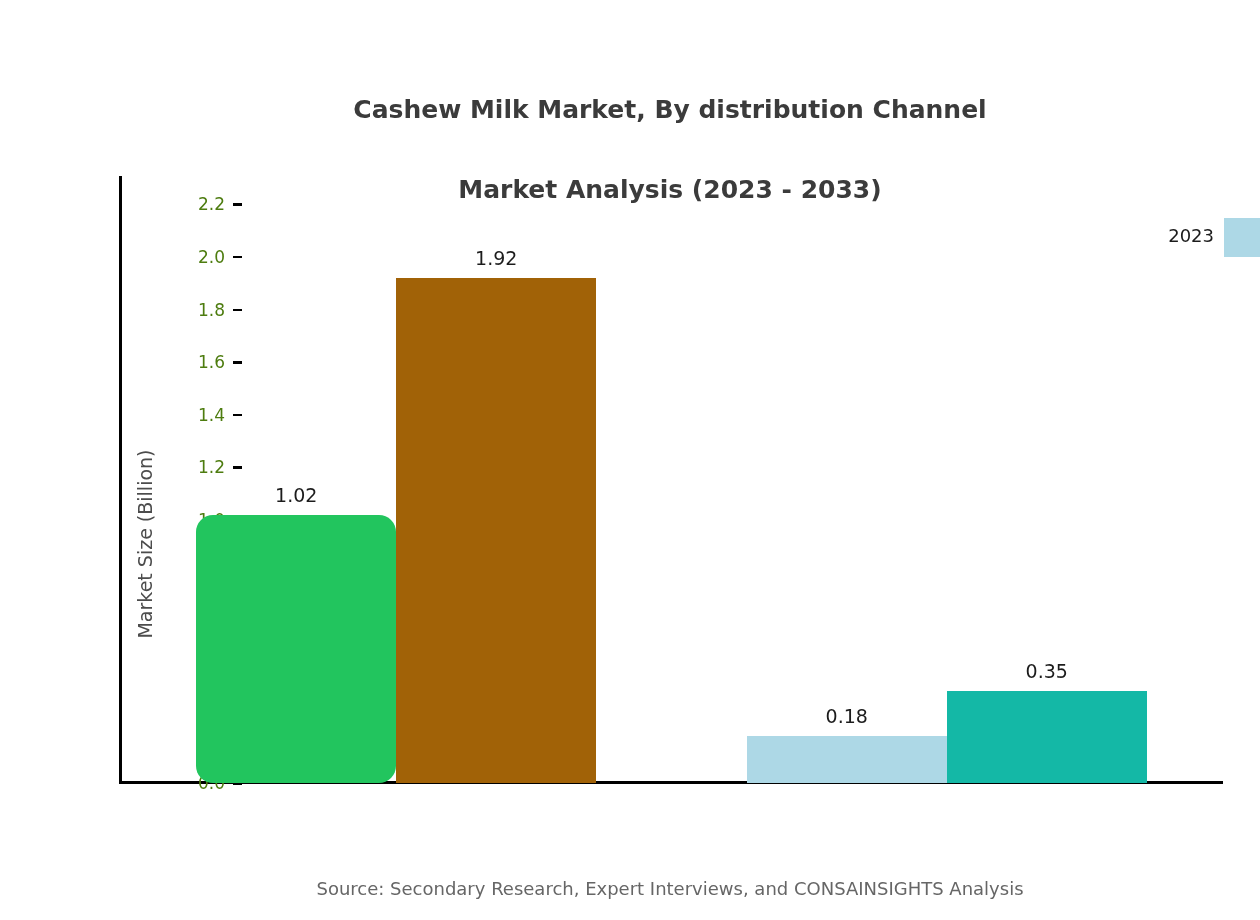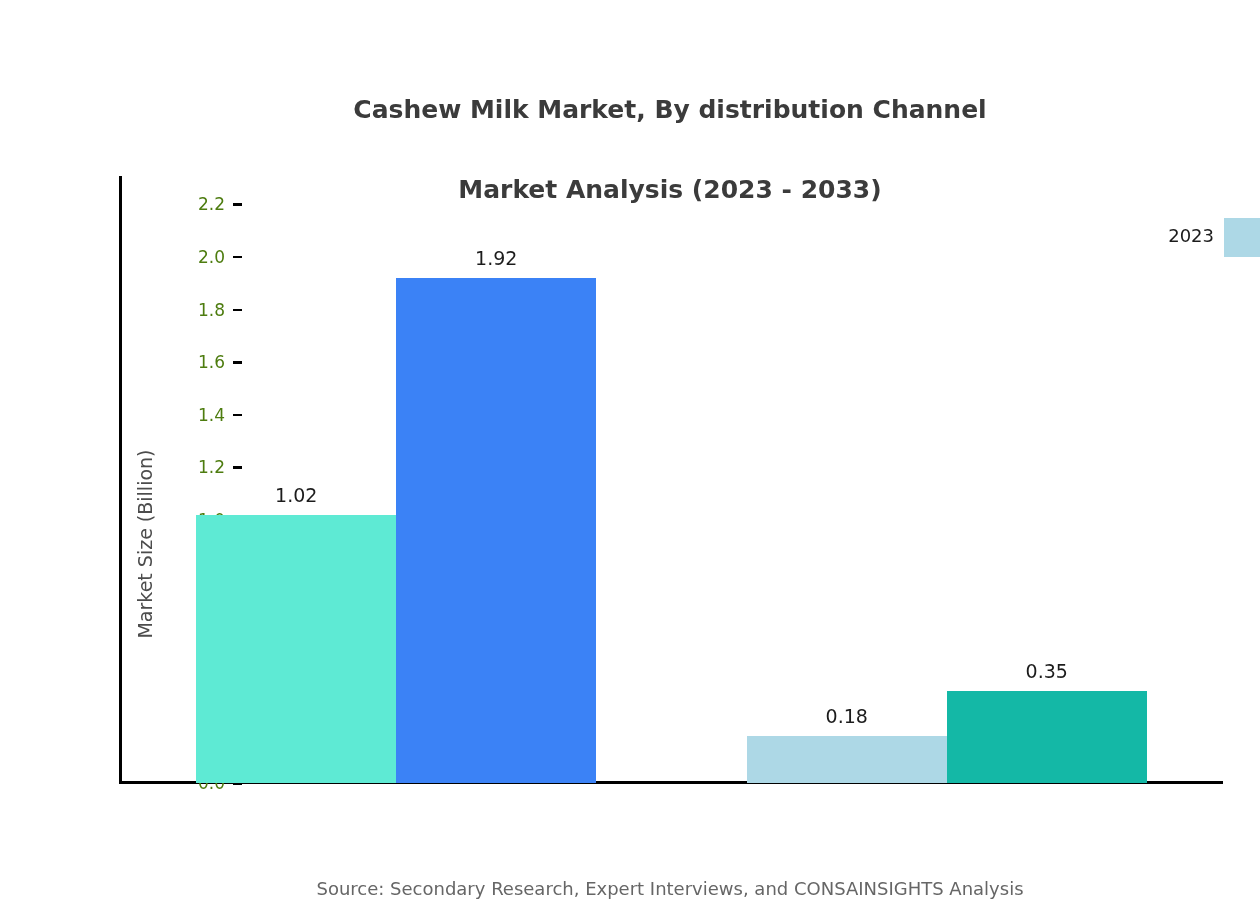--- a/index.html
+++ b/index.html
@@ -223,24 +223,24 @@
       <div class="y-tick" style="top: 26.3043px;">
         <div class="tick-mark"></div>
         <div class="tick-label">2.2</div>
       </div>
     </div>
   <div id="x-ticks">
       <div class="x-tick" style="left: 275.25px;"></div>
       <div class="x-tick" style="left: 825.75px;"></div>
     </div>
   <div id="bars">
-      <div class="bar" style="left: 75.25px; width: 200px; height: 268.304px; background: #5eead4;">
+      <div class="bar" style="left: 75.25px; width: 200px; height: 268.304px; background: #22c55e; border-radius: 17px;">
         <div class="bar-value">1.02</div>
       </div>
-      <div class="bar" style="left: 275.25px; width: 200px; height: 505.043px; background: #3b82f6;">
+      <div class="bar" style="left: 275.25px; width: 200px; height: 505.043px; background: #a16207;">
         <div class="bar-value">1.92</div>
       </div>
       <div class="bar" style="left: 625.75px; width: 200px; height: 47.3478px; background: rgb(173, 216, 230); text-align: center;">
         <div class="bar-value">0.18</div>
       </div>
       <div class="bar" style="left: 825.75px; width: 200px; height: 92.0652px; background: #14b8a6;">
         <div class="bar-value">0.35</div>
       </div>
     </div>
 </div>

